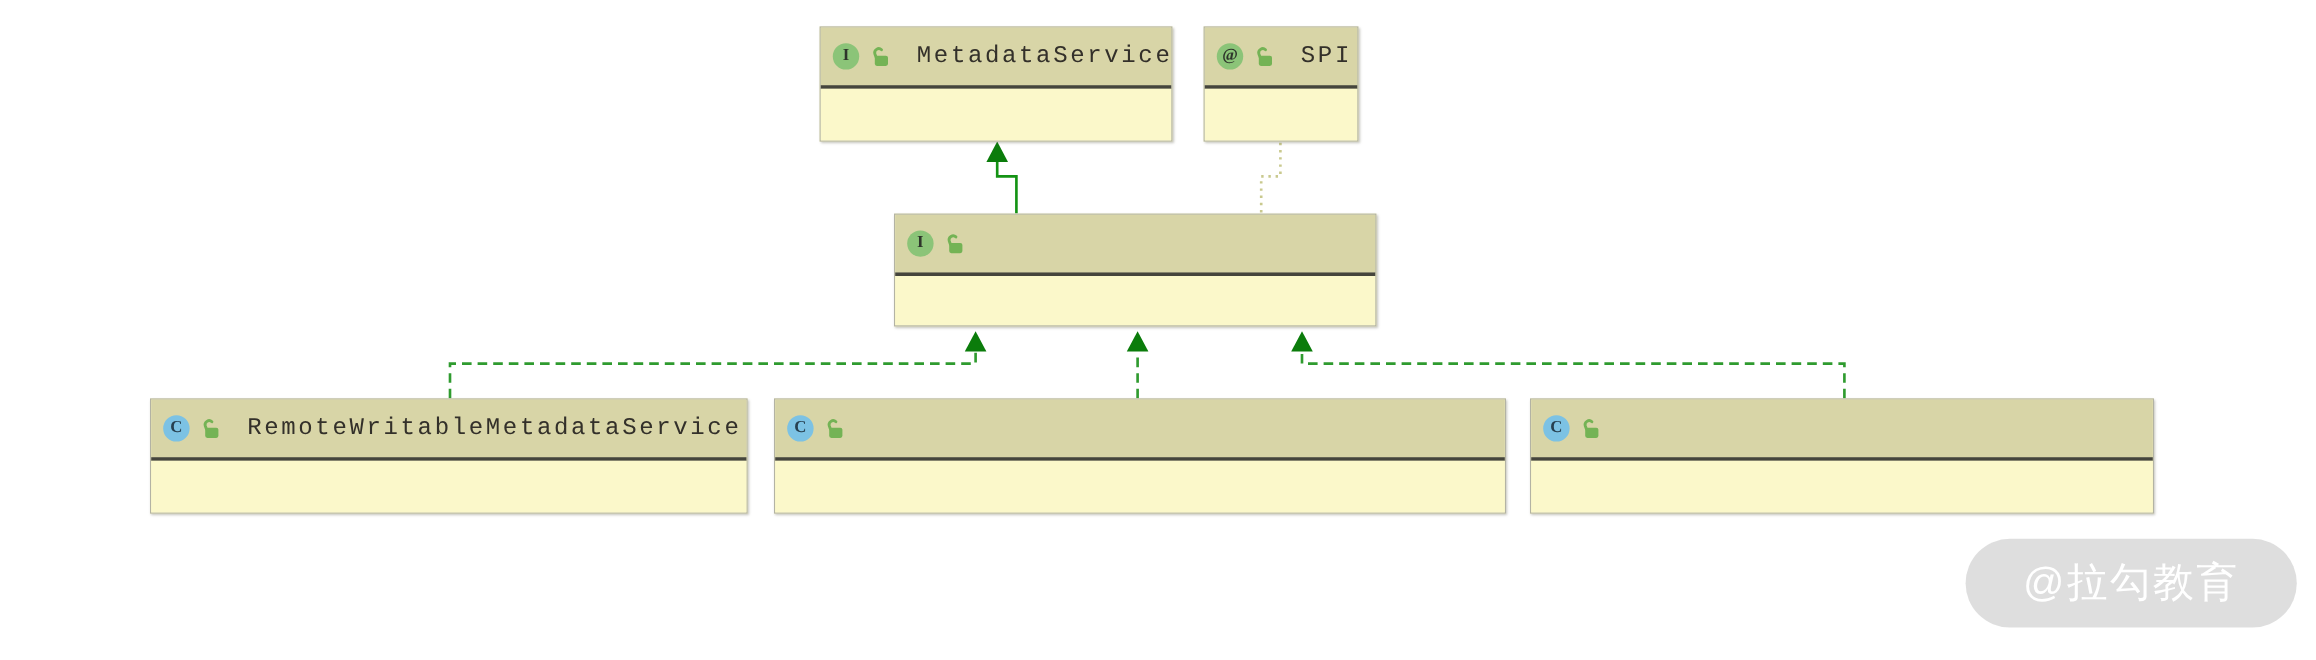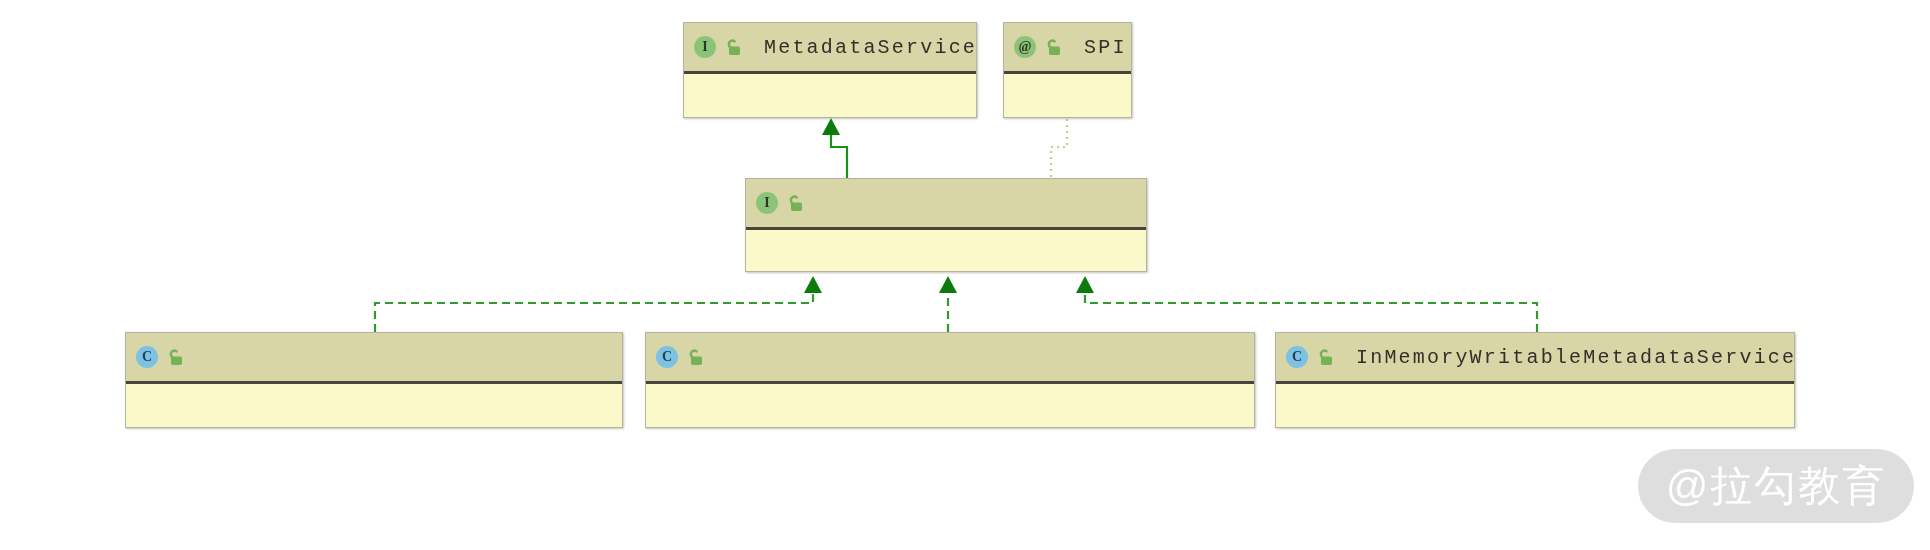--- a/index.html
+++ b/index.html
@@ -73,21 +73,21 @@
     left: 1638px;
     top: 449px;
     width: 276px;
     height: 74px;
     border-radius: 37px;
     background: rgba(160,160,160,0.35);
     color: #ffffff;
     display: flex;
     align-items: center;
     justify-content: center;
-    font-size: 42px;
+    font-size: 34px;
     letter-spacing: 2px;
   }
 </style>
 </head>
 <body>
 
 <div class="canvas">
 
   <svg class="edges" width="1930" height="550" viewBox="0 0 1930 550">
 
@@ -162,20 +162,21 @@
 
   <div class="node" style="left:125px; top:332px; width:498px; height:96px;">
     <div class="node-header">
       <span class="badge badge-class">C</span>
       <span class="lock">
         <svg width="20" height="20" viewBox="0 0 20 20">
           <path d="M6.2 10 V7.4 a3.4 3.4 0 0 1 6.4 -1.5" fill="none" stroke="#74b355" stroke-width="2.4" stroke-linecap="round" transform="rotate(-20 8 8)"></path>
           <rect x="6" y="9.4" width="11" height="8.6" rx="1.8" fill="#74b355"></rect>
         </svg>
       </span>
+      <span class="node-title">RemoteWritableMetadataService</span>
     </div>
     <div class="node-sep"></div>
     <div class="node-body"></div>
   </div>
 
   <div class="node" style="left:645px; top:332px; width:610px; height:96px;">
     <div class="node-header">
       <span class="badge badge-class">C</span>
       <span class="lock">
         <svg width="20" height="20" viewBox="0 0 20 20">
@@ -190,21 +191,20 @@
 
   <div class="node" style="left:1275px; top:332px; width:520px; height:96px;">
     <div class="node-header">
       <span class="badge badge-class">C</span>
       <span class="lock">
         <svg width="20" height="20" viewBox="0 0 20 20">
           <path d="M6.2 10 V7.4 a3.4 3.4 0 0 1 6.4 -1.5" fill="none" stroke="#74b355" stroke-width="2.4" stroke-linecap="round" transform="rotate(-20 8 8)"></path>
           <rect x="6" y="9.4" width="11" height="8.6" rx="1.8" fill="#74b355"></rect>
         </svg>
       </span>
-      <span class="node-title">InMemoryWritableMetadataService</span>
     </div>
     <div class="node-sep"></div>
     <div class="node-body"></div>
   </div>
 
   <div class="watermark">
     <span>@拉勾教育</span>
   </div>
 
 </div>

